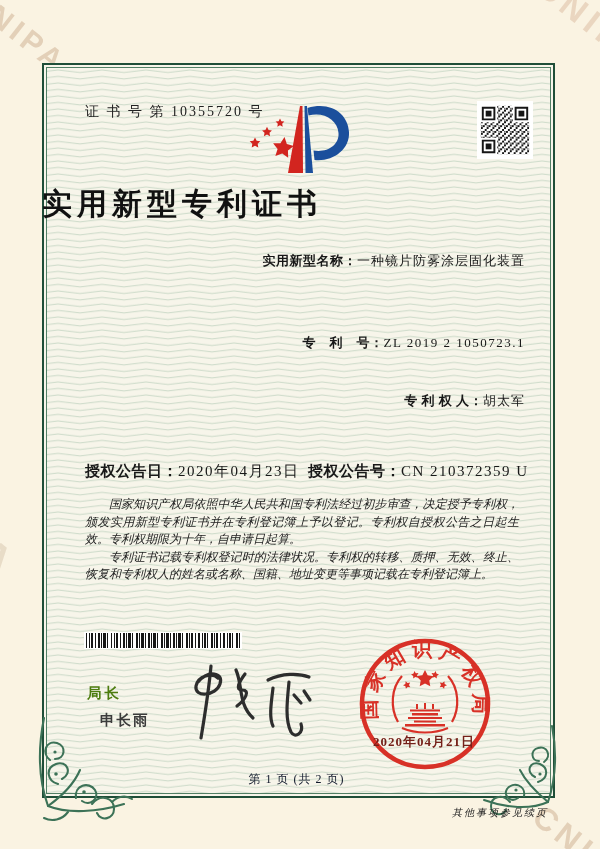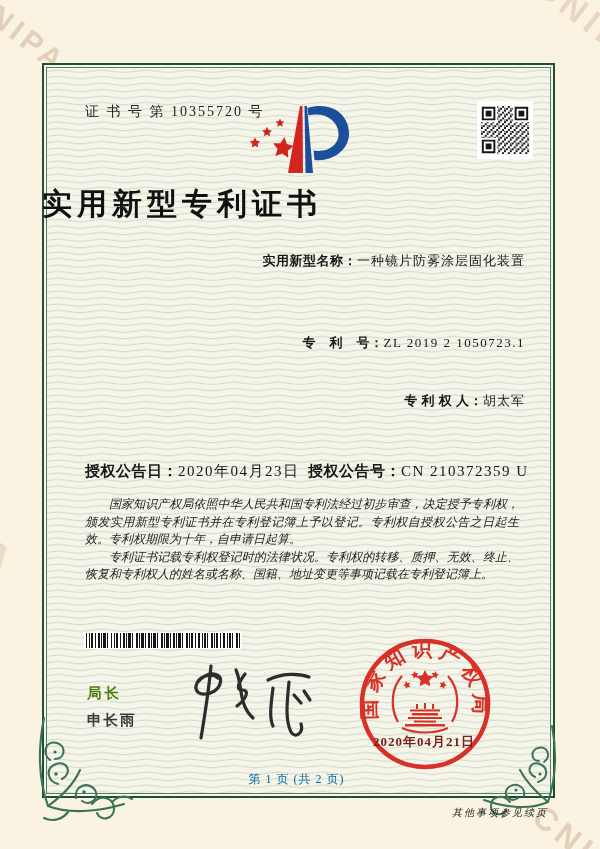--- a/index.html
+++ b/index.html
@@ -56,27 +56,27 @@
   
   .barcode{position:absolute;left:84px;top:632px;width:158px;height:17px;background:#fff;padding:1px 2px;box-sizing:border-box;}
   .bars{width:100%;height:100%;
     background:repeating-linear-gradient(90deg,
       #161616 0 1.5px,#fff 1.5px 3px,#161616 3px 4px,#fff 4px 5px,
       #161616 5px 7.5px,#fff 7.5px 9px,#161616 9px 10px,#fff 10px 12.5px);
   }
   
   .sig-title{position:absolute;left:87px;top:684px;font-family:"Liberation Sans","DejaVu Sans",sans-serif;
     font-size:14.5px;font-weight:700;letter-spacing:3px;color:#4d7c0f;}
-  .sig-name{position:absolute;left:87px;top:711px;font-family:Liberation Sans, sans-serif;
+  .sig-name{position:absolute;left:100px;top:711px;font-family:Liberation Sans, sans-serif;
     font-size:14.5px;font-weight:700;letter-spacing:2px;color:#3b3b3b;}
   .signature{position:absolute;left:172px;top:662px;width:145px;height:84px;}
   
   .seal{position:absolute;left:354px;top:634px;width:142px;height:142px;opacity:.95;}
   
-  .page-info{position:absolute;left:42px;top:771px;width:509px;text-align:center;font-size:12px;letter-spacing:1px;color:#0369a1;}
+  .page-info{position:absolute;left:42px;top:771px;width:509px;text-align:center;font-size:12px;letter-spacing:1px;color:#0f172a;}
   .note{position:absolute;left:0;top:806px;width:548px;text-align:right;font-size:10px;font-style:italic;letter-spacing:2px;color:#222;}
   
   .flourish-l{position:absolute;left:28px;top:712px;width:110px;height:112px;}
   .flourish-r{position:absolute;left:472px;top:722px;width:92px;height:96px;transform:scaleX(-1);}
 </style>
 </head>
 <body>
 
 <div class="page">
 

